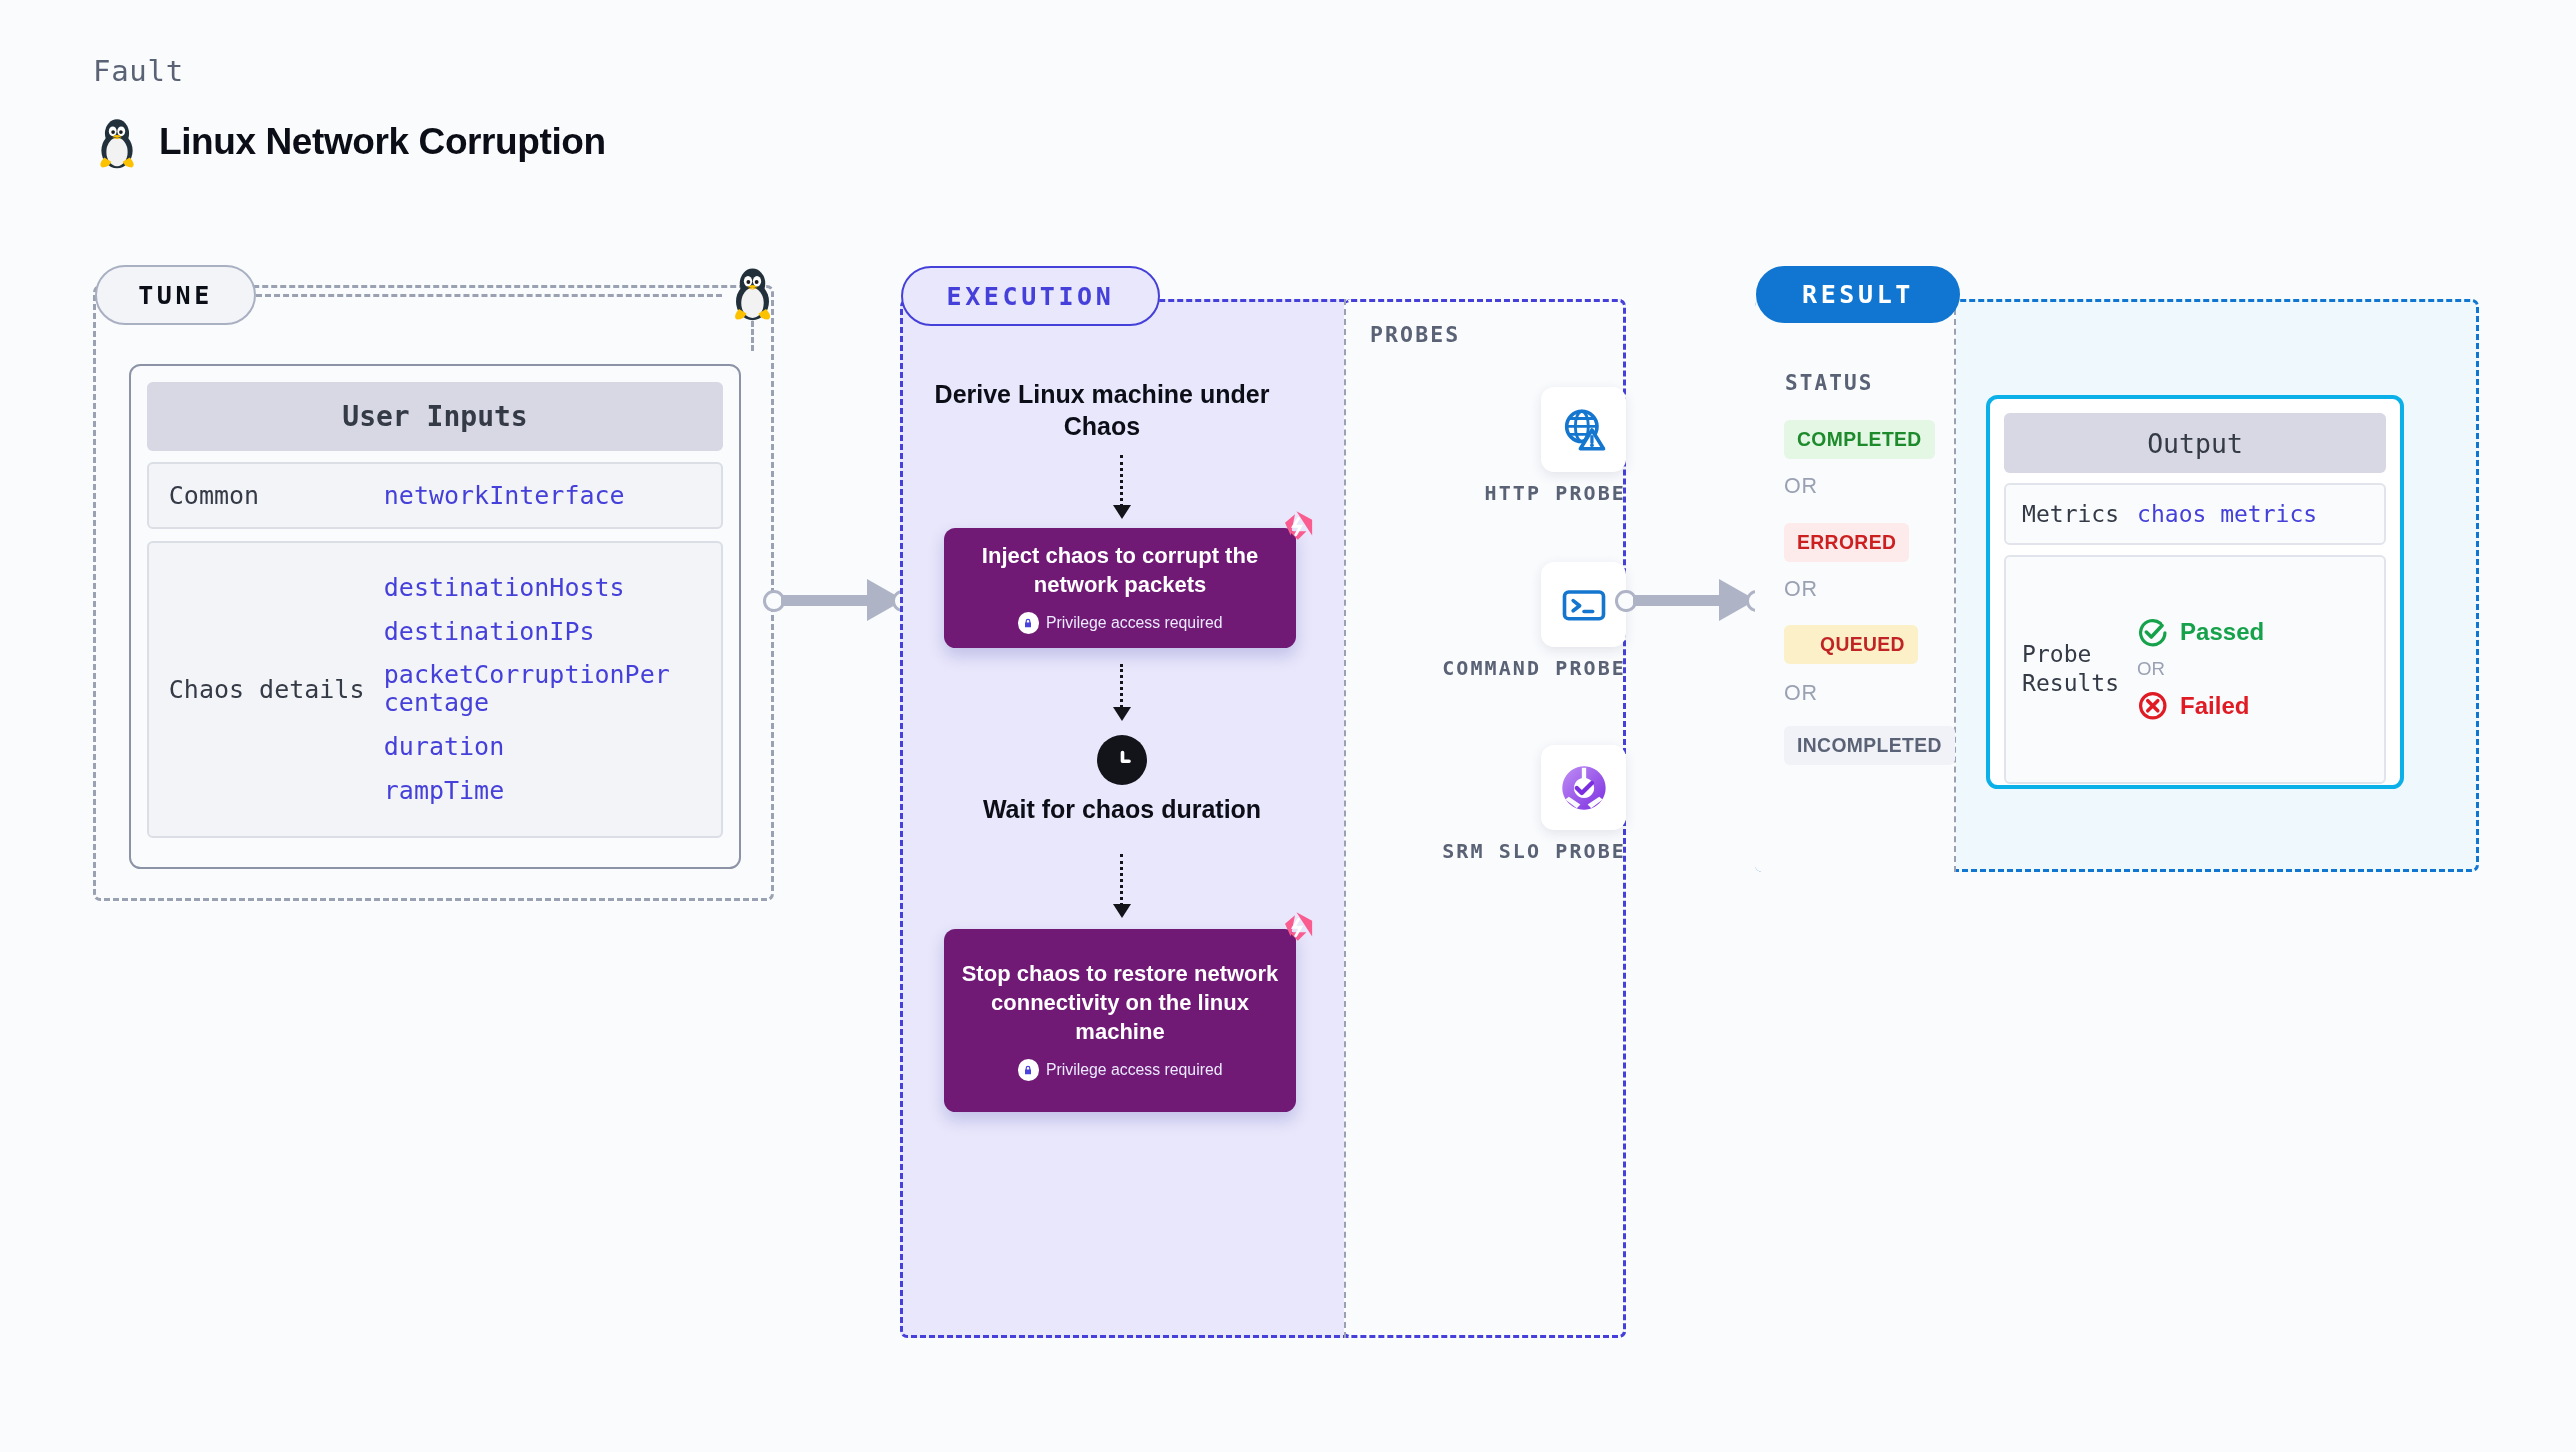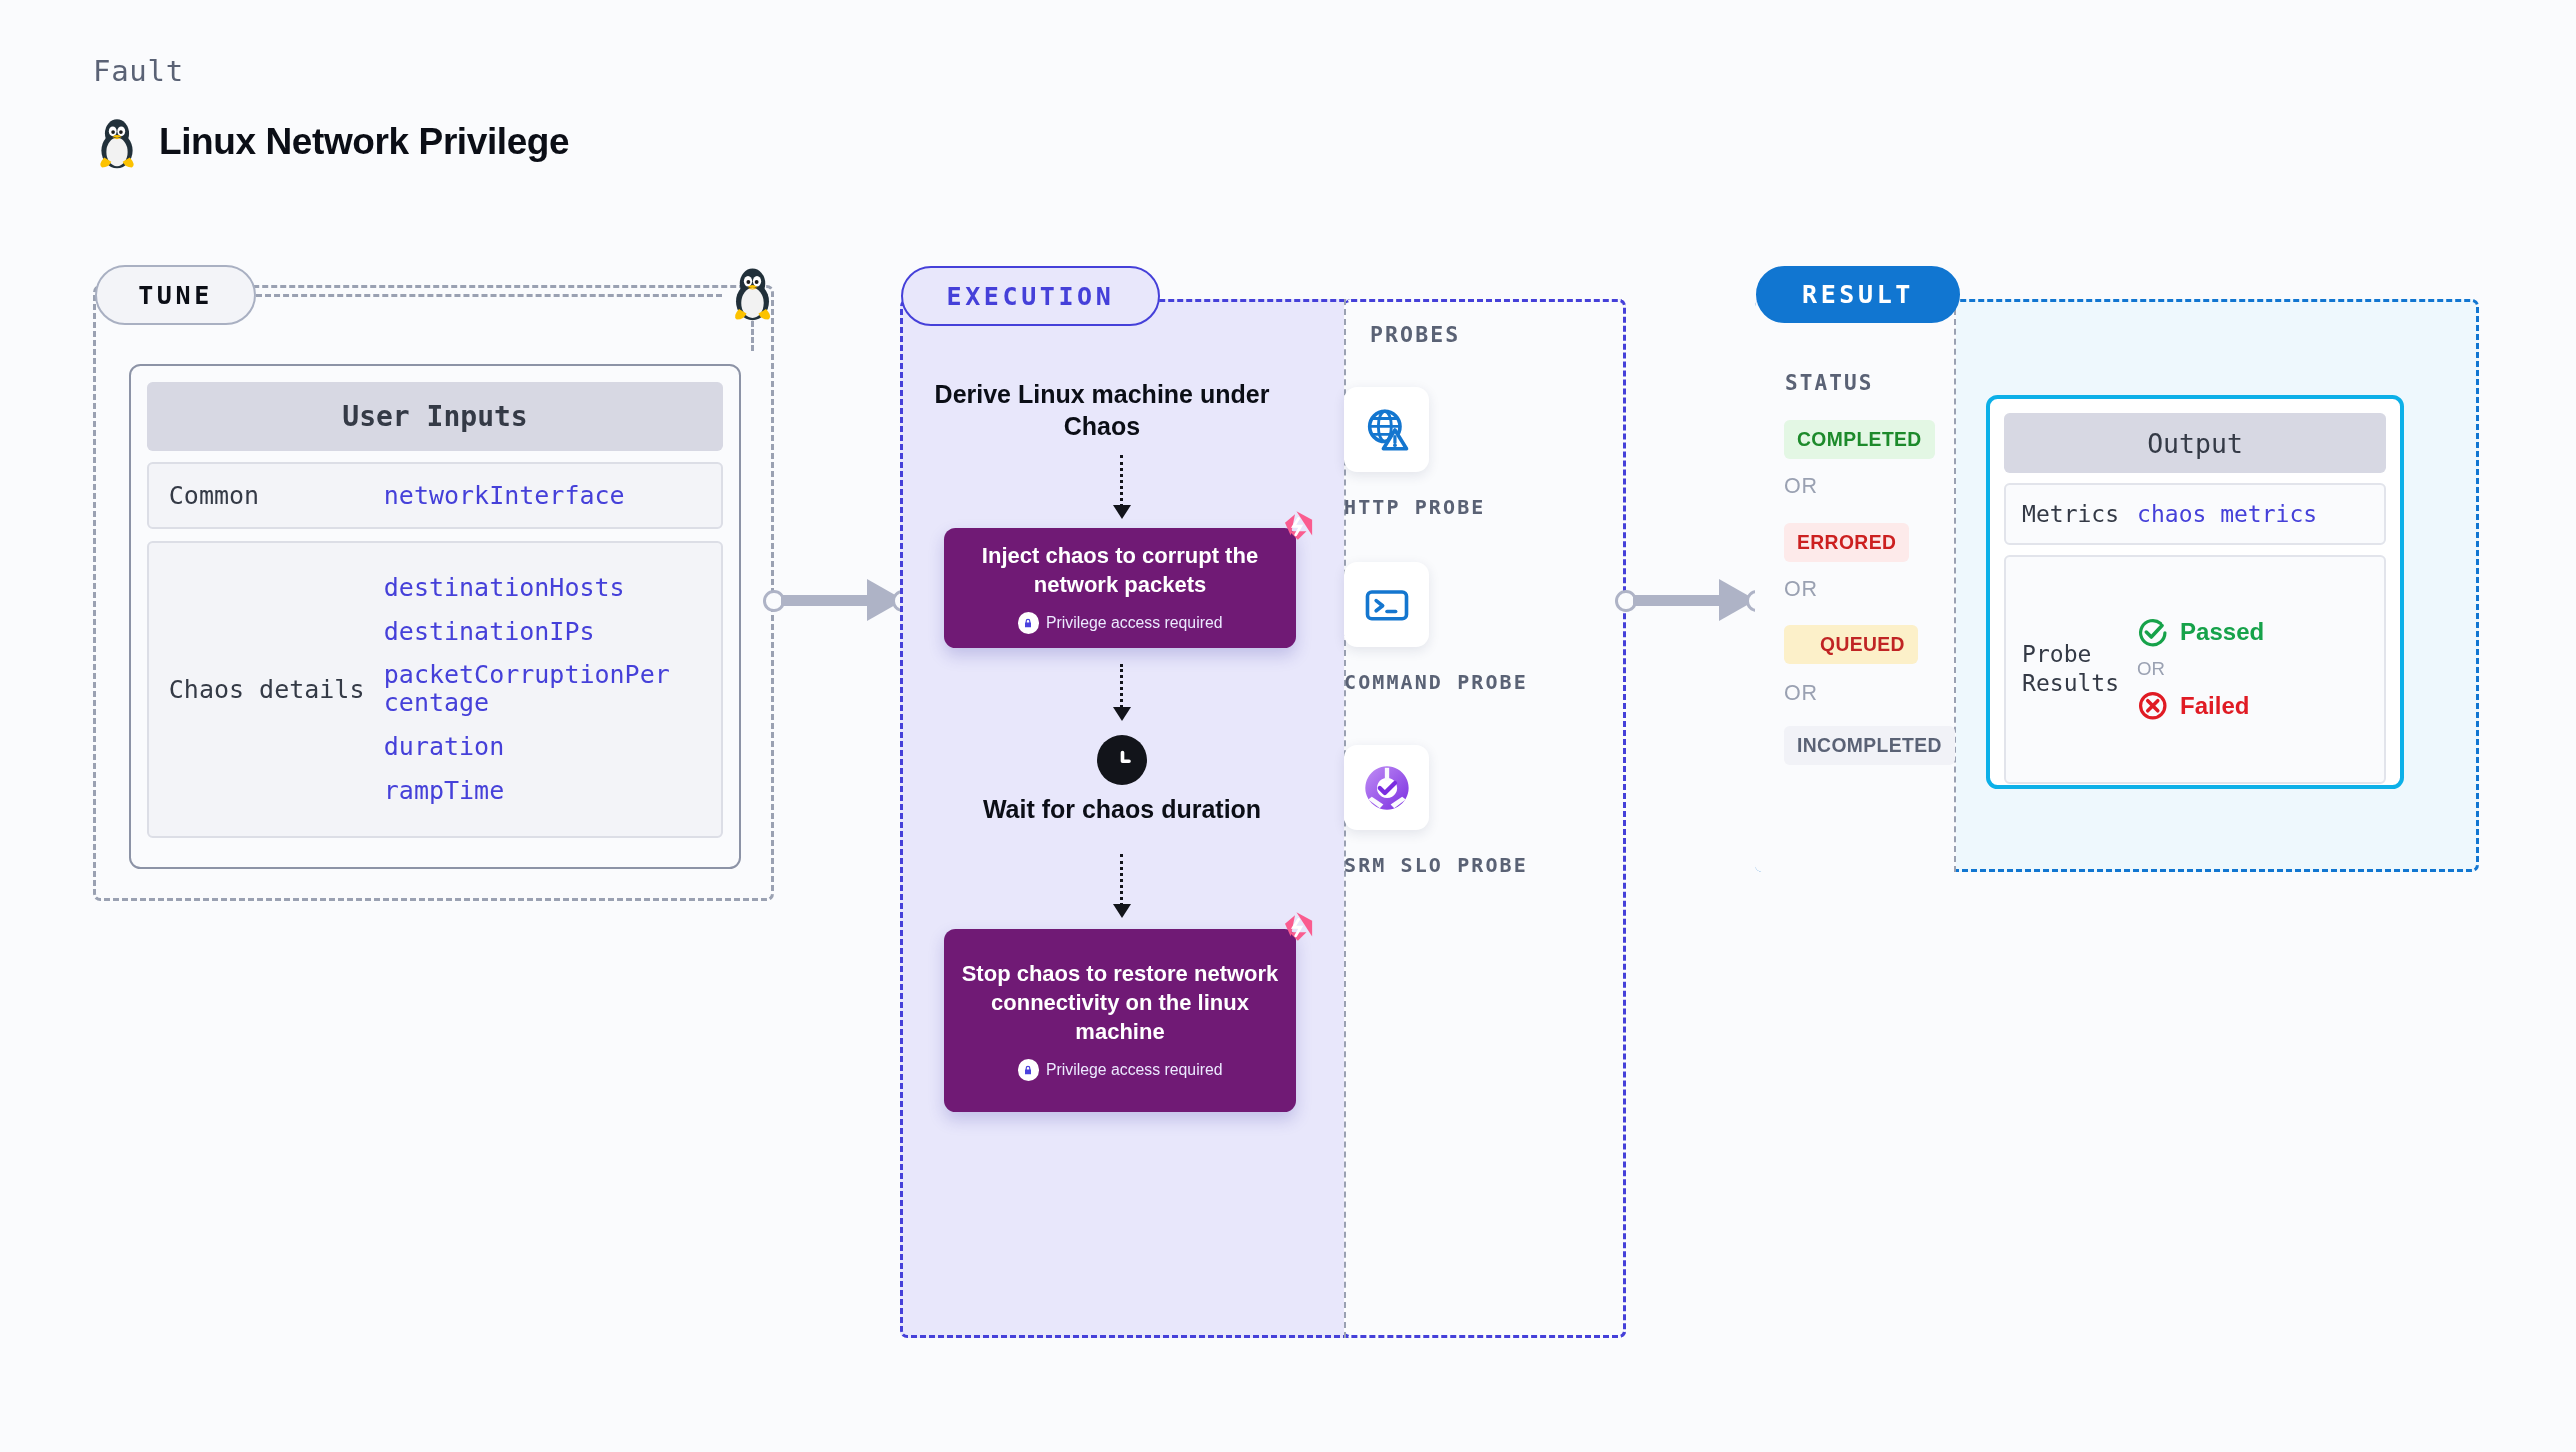--- a/index.html
+++ b/index.html
@@ -150,21 +150,21 @@
   }
 
   
   .probes-title {
     position: absolute; left: 1370px; top: 322px;
     font-family: "DejaVu Sans Mono", monospace; font-size: 21.5px;
     font-weight: bold; color: #5a6275; letter-spacing: 2.1px;
   }
   .probe-item {
     position: absolute; width: 282px; display: flex;
-    flex-direction: column; align-items: flex-start; gap: 22px;
+    flex-direction: column; align-items: flex-end; gap: 8px;
   }
   .probe-tile {
     width: 85px; height: 85px; background: #fff; border-radius: 13px;
     box-shadow: 0 3.6px 11.5px rgba(30,40,80,.10);
     display: flex; align-items: center; justify-content: center;
   }
   .probe-label {
     font-family: "DejaVu Sans Mono", monospace; font-size: 20px;
     font-weight: bold; color: #5a6275; letter-spacing: 2.1px;
     text-align: center; line-height: 1.35;
@@ -243,21 +243,21 @@
       <ellipse cx="31" cy="52" rx="15" ry="20" fill="#f2f2f2"></ellipse>
       <ellipse cx="25" cy="23" rx="5.5" ry="7" fill="#fff"></ellipse>
       <ellipse cx="37" cy="23" rx="5.5" ry="7" fill="#fff"></ellipse>
       <circle cx="25.5" cy="24" r="2.6" fill="#1b1b1b"></circle>
       <circle cx="36.5" cy="24" r="2.6" fill="#1b1b1b"></circle>
       <path d="M24 31 Q31 37 38 31 Q31 34 24 31Z" fill="#f5b500"></path>
       <path d="M25 30 Q31 26 37 30 Q31 34 25 30Z" fill="#fcc200"></path>
       <path d="M13 60 Q4 70 10 74 Q20 74 23 66Z" fill="#fcc200"></path>
       <path d="M49 60 Q58 70 52 74 Q42 74 39 66Z" fill="#fcc200"></path>
     </svg>
-    <div class="title-text">Linux Network Privilege</div>
+    <div class="title-text">Linux Network Corruption</div>
   </div>
 
   <div class="dashed-panel tune-panel"></div>
   <div class="badge-pill badge-tune">TUNE</div>
   <div class="tux-connector-line" style="left:256px; top:294px; width:466px;"></div>
   <svg style="position:absolute; left:729px; top:264px;" width="47" height="57" viewBox="0 0 62 76">
     <ellipse cx="31" cy="26" rx="17" ry="20" fill="#21303a"></ellipse>
     <ellipse cx="31" cy="50" rx="22" ry="25" fill="#21303a"></ellipse>
     <ellipse cx="31" cy="52" rx="15" ry="20" fill="#f2f2f2"></ellipse>
     <ellipse cx="25" cy="23" rx="5.5" ry="7" fill="#fff"></ellipse>

